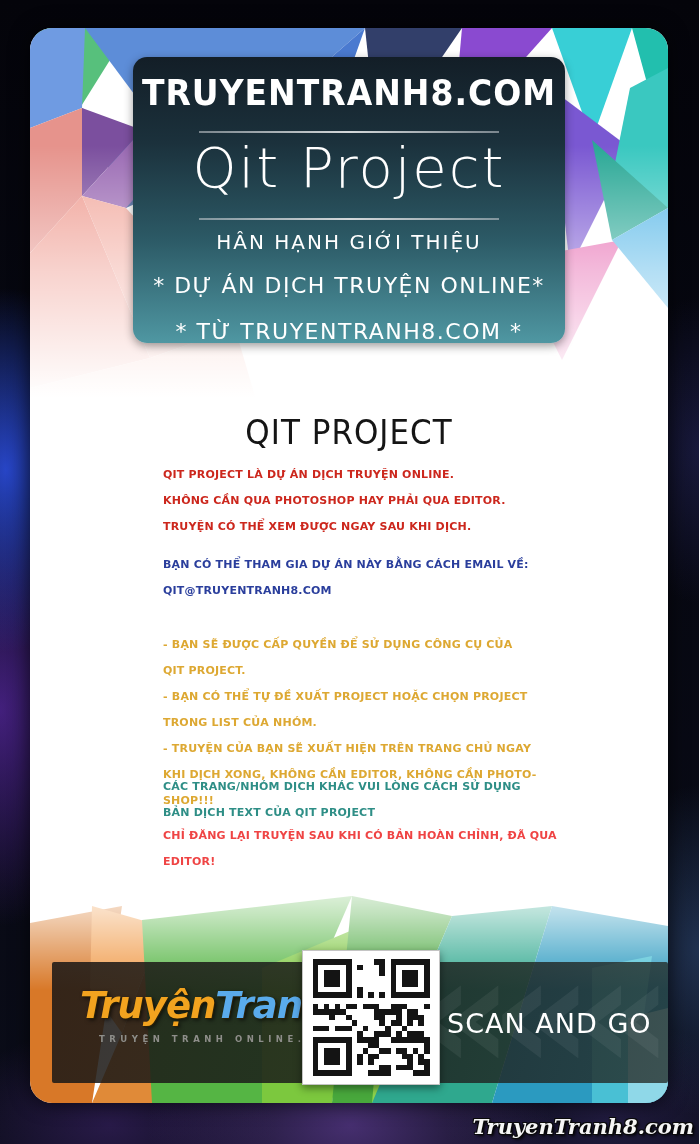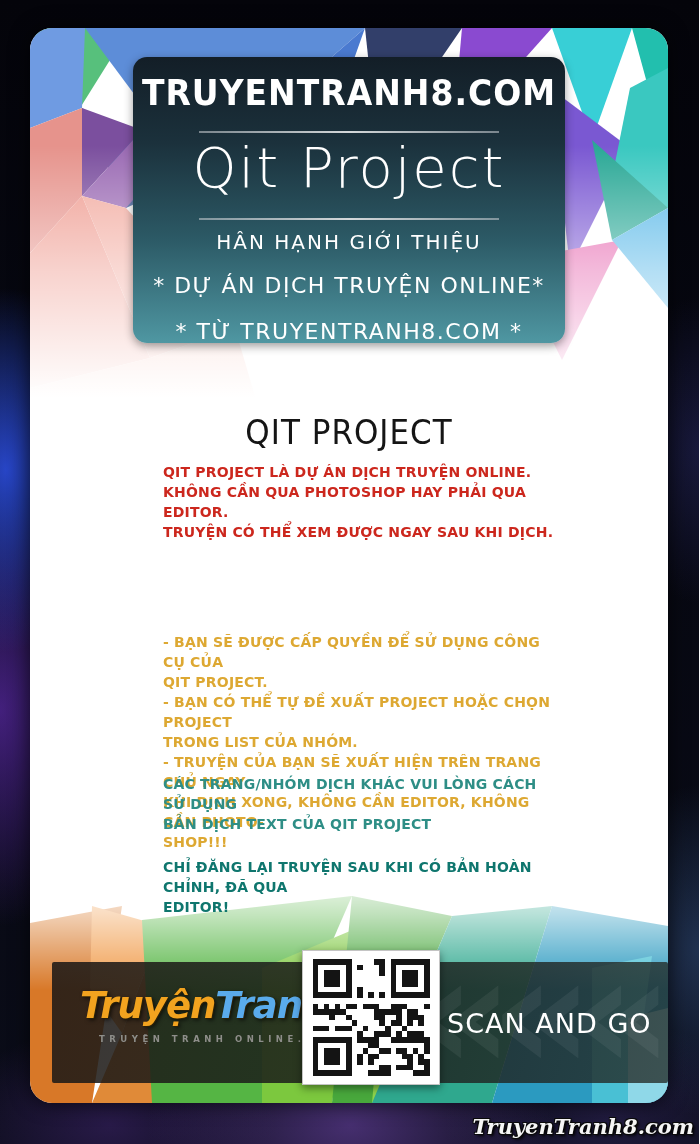--- a/index.html
+++ b/index.html
@@ -58,28 +58,28 @@
   .banner-l2   { margin-top:21px; font-size:22px; font-weight:400; letter-spacing:1.5px; }
 
   
   .heading {
     position:absolute; left:0; top:386px; width:638px; text-align:center;
     font-size:31px; font-weight:500; letter-spacing:1px; color:#151515;
     transform:scaleY(1.1);
   }
   .para {
     position:absolute; left:133px; width:395px;
-    font-size:14px; font-weight:700; line-height:20px; letter-spacing:0.2px;
+    font-size:11px; font-weight:700; line-height:26px; letter-spacing:0.2px;
     white-space:pre-line;
   }
   .p-red    { top:434px; color:#cc271d; }
   .p-blue   { top:524px; color:#2a3e9c; }
   .p-gold   { top:604px; color:#dda832; }
   .p-teal   { top:746px; color:#2e8e86; }
-  .p-purple { top:829px; color:#0f766e; }
+  .p-purple { top:795px; color:#ef4444; }
 
   
   .bar {
     position:absolute; left:22px; top:934px; width:616px; height:121px;
     background:linear-gradient(105deg, rgba(30,25,22,0.88) 0%, rgba(26,28,26,0.84) 45%, rgba(36,44,40,0.78) 100%);
     border-radius:2px; overflow:hidden;
   }
   .chev { position:absolute; color:#fff; font-weight:700; line-height:1; user-select:none; }
   .chev-big { font-size:160px; top:-28px; opacity:0.06; }
   .chev-strong { font-size:74px; top:18px; opacity:0.30; color:#cfcfcf; }
@@ -177,20 +177,22 @@
       <div class="banner-hr"></div>
       <div class="banner-sub">HÂN HẠNH GIỚI THIỆU</div>
       <div class="banner-l1">* DỰ ÁN DỊCH TRUYỆN ONLINE*</div>
       <div class="banner-l2">* TỪ TRUYENTRANH8.COM *</div>
     </div>
 
     <div class="heading">QIT PROJECT</div>
     <div class="para p-red">QIT PROJECT LÀ DỰ ÁN DỊCH TRUYỆN ONLINE.
 KHÔNG CẦN QUA PHOTOSHOP HAY PHẢI QUA EDITOR.
 TRUYỆN CÓ THỂ XEM ĐƯỢC NGAY SAU KHI DỊCH.</div>
+    <div class="para p-blue">BẠN CÓ THỂ THAM GIA DỰ ÁN NÀY BẰNG CÁCH EMAIL VỀ:
+QIT@TRUYENTRANH8.COM</div>
     <div class="para p-gold">- BẠN SẼ ĐƯỢC CẤP QUYỀN ĐỂ SỬ DỤNG CÔNG CỤ  CỦA
 QIT PROJECT.
 - BẠN CÓ THỂ TỰ ĐỀ XUẤT PROJECT HOẶC CHỌN PROJECT
 TRONG LIST CỦA NHÓM.
 - TRUYỆN CỦA BẠN SẼ XUẤT HIỆN TRÊN TRANG CHỦ NGAY
 KHI DỊCH XONG, KHÔNG CẦN EDITOR, KHÔNG CẦN PHOTO-
 SHOP!!!</div>
     <div class="para p-teal">CÁC TRANG/NHÓM DỊCH KHÁC VUI LÒNG CÁCH SỬ DỤNG
 BẢN DỊCH TEXT CỦA QIT PROJECT</div>
     <div class="para p-purple">CHỈ ĐĂNG LẠI TRUYỆN SAU KHI CÓ BẢN HOÀN CHỈNH, ĐÃ QUA

